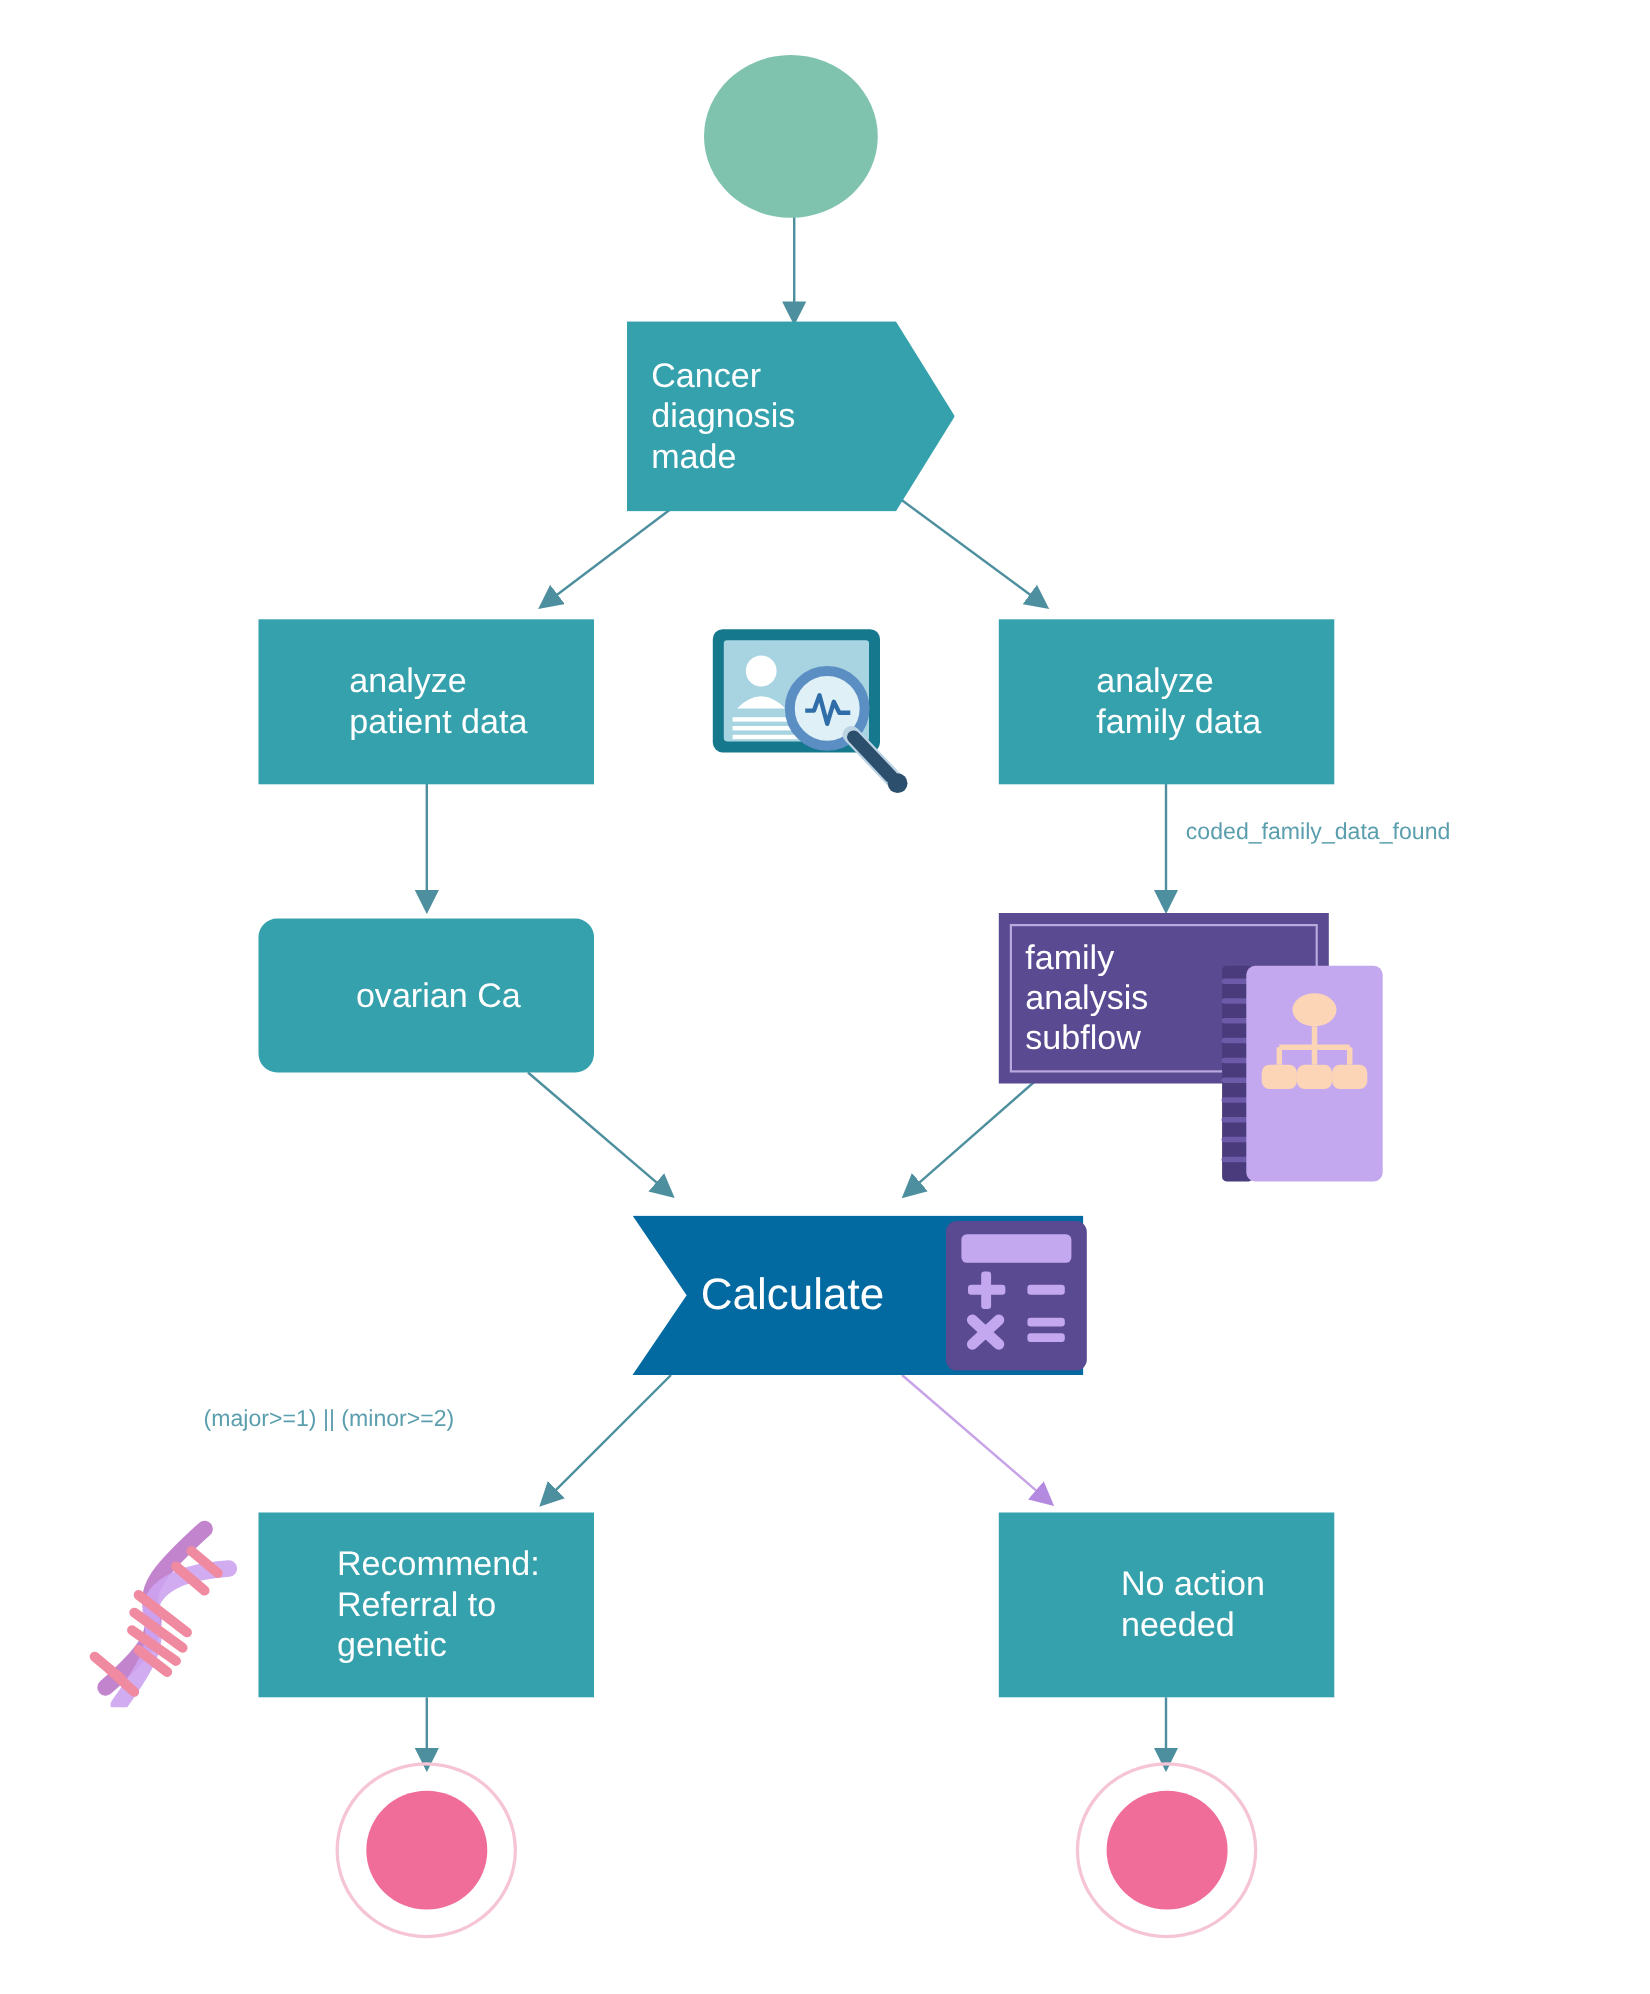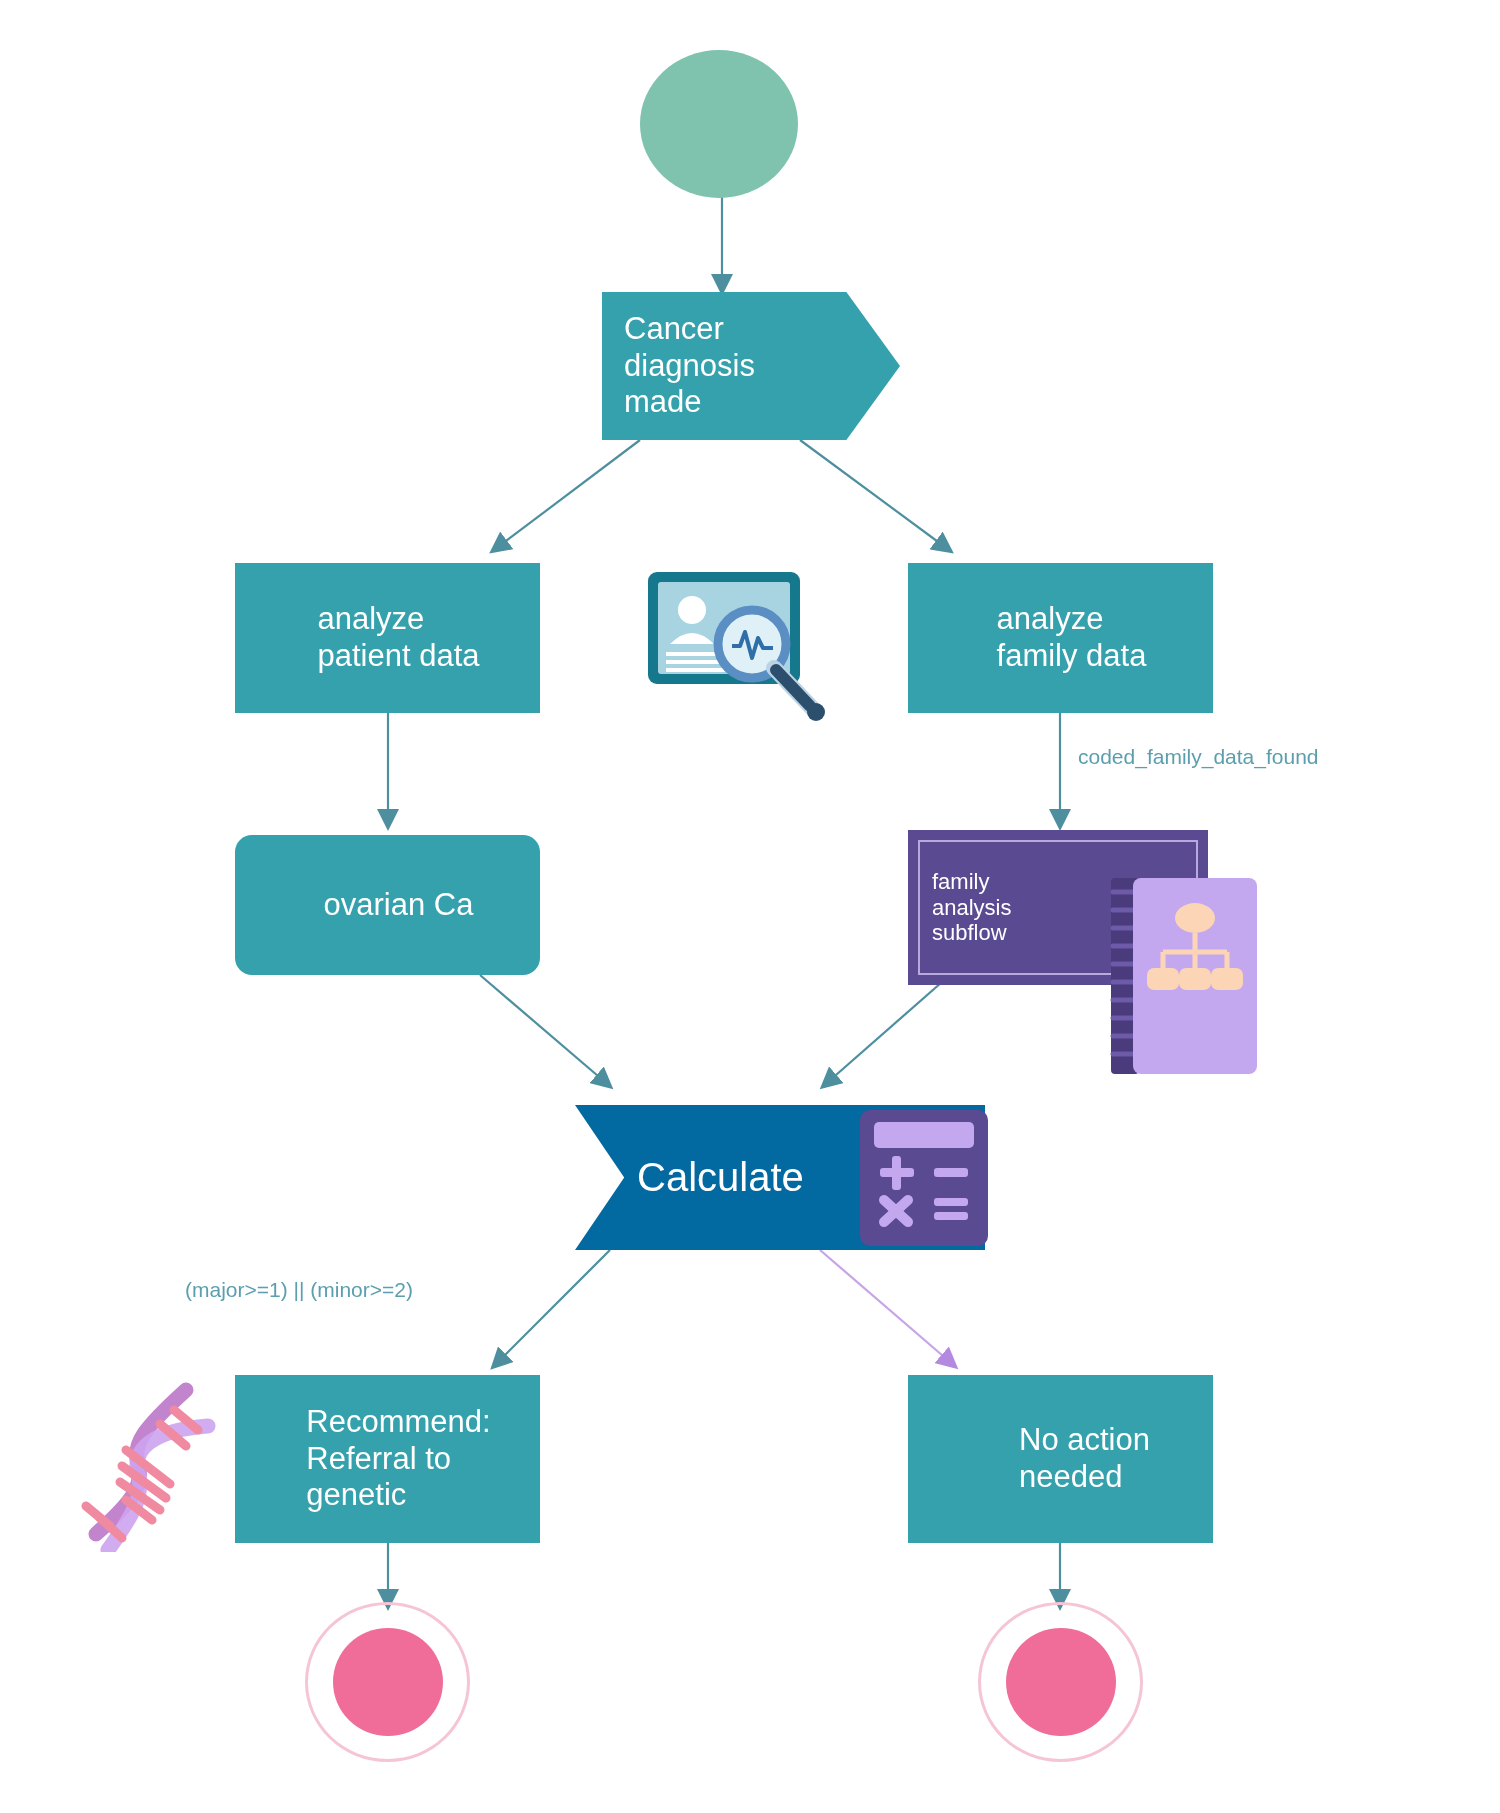--- a/index.html
+++ b/index.html
@@ -16,21 +16,21 @@
 
   
   .pent{background:#35a1ac;padding-left:22px;font-size:31px;
         clip-path:polygon(0 0, 82% 0, 100% 50%, 82% 100%, 0 100%);}
 
   
   .chev{background:#0369a1;font-size:40px;padding-left:62px;
         clip-path:polygon(0 0, 100% 0, 100% 100%, 0 100%, 12% 50%);}
 
   
-  .subflow{background:#5a4a91;font-size:22px;padding-left:24px;}
+  .subflow{background:#5a4a91;font-size:31px;padding-left:24px;}
   .subflow .inner-border{position:absolute;left:10px;top:10px;right:10px;bottom:10px;border:2px solid #b9a9de;pointer-events:none;}
 
   
   .edge-label{position:absolute;color:#5b9fae;font-size:21px;white-space:nowrap;}
 
   
   .end-ring{position:absolute;border-radius:50%;border:3px solid #f6c5d5;box-sizing:border-box;}
   .end-dot{position:absolute;border-radius:50%;background:#ef6d98;}
 
   svg.layer{position:absolute;left:0;top:0;width:1500px;height:1813px;overflow:visible;}
@@ -69,21 +69,21 @@
 
     <line x1="820" y1="1250" x2="950" y2="1362" stroke="#c7a4e8" stroke-width="2.2" marker-end="url(#arrPurple)"></line>
 
     <line x1="388" y1="1543" x2="388" y2="1600" stroke="#4d8f9e" stroke-width="2.2" marker-end="url(#arrTeal)"></line>
 
     <line x1="1060" y1="1543" x2="1060" y2="1600" stroke="#4d8f9e" stroke-width="2.2" marker-end="url(#arrTeal)"></line>
   </svg>
 
   <div class="start-circle" style="left:640px;top:50px;width:158px;height:148px;"></div>
 
-  <div class="node pent" style="left:570px;top:292px;width:298px;height:148px;margin-left:32px;">
+  <div class="node pent" style="left:570px;top:292px;width:298px;height:173px;">
     <span class="txt">Cancer
 diagnosis
 made</span>
   </div>
 
   <div class="node proc" style="left:235px;top:563px;width:305px;height:150px;">
     <span class="txt">analyze
 patient data</span>
   </div>
 

